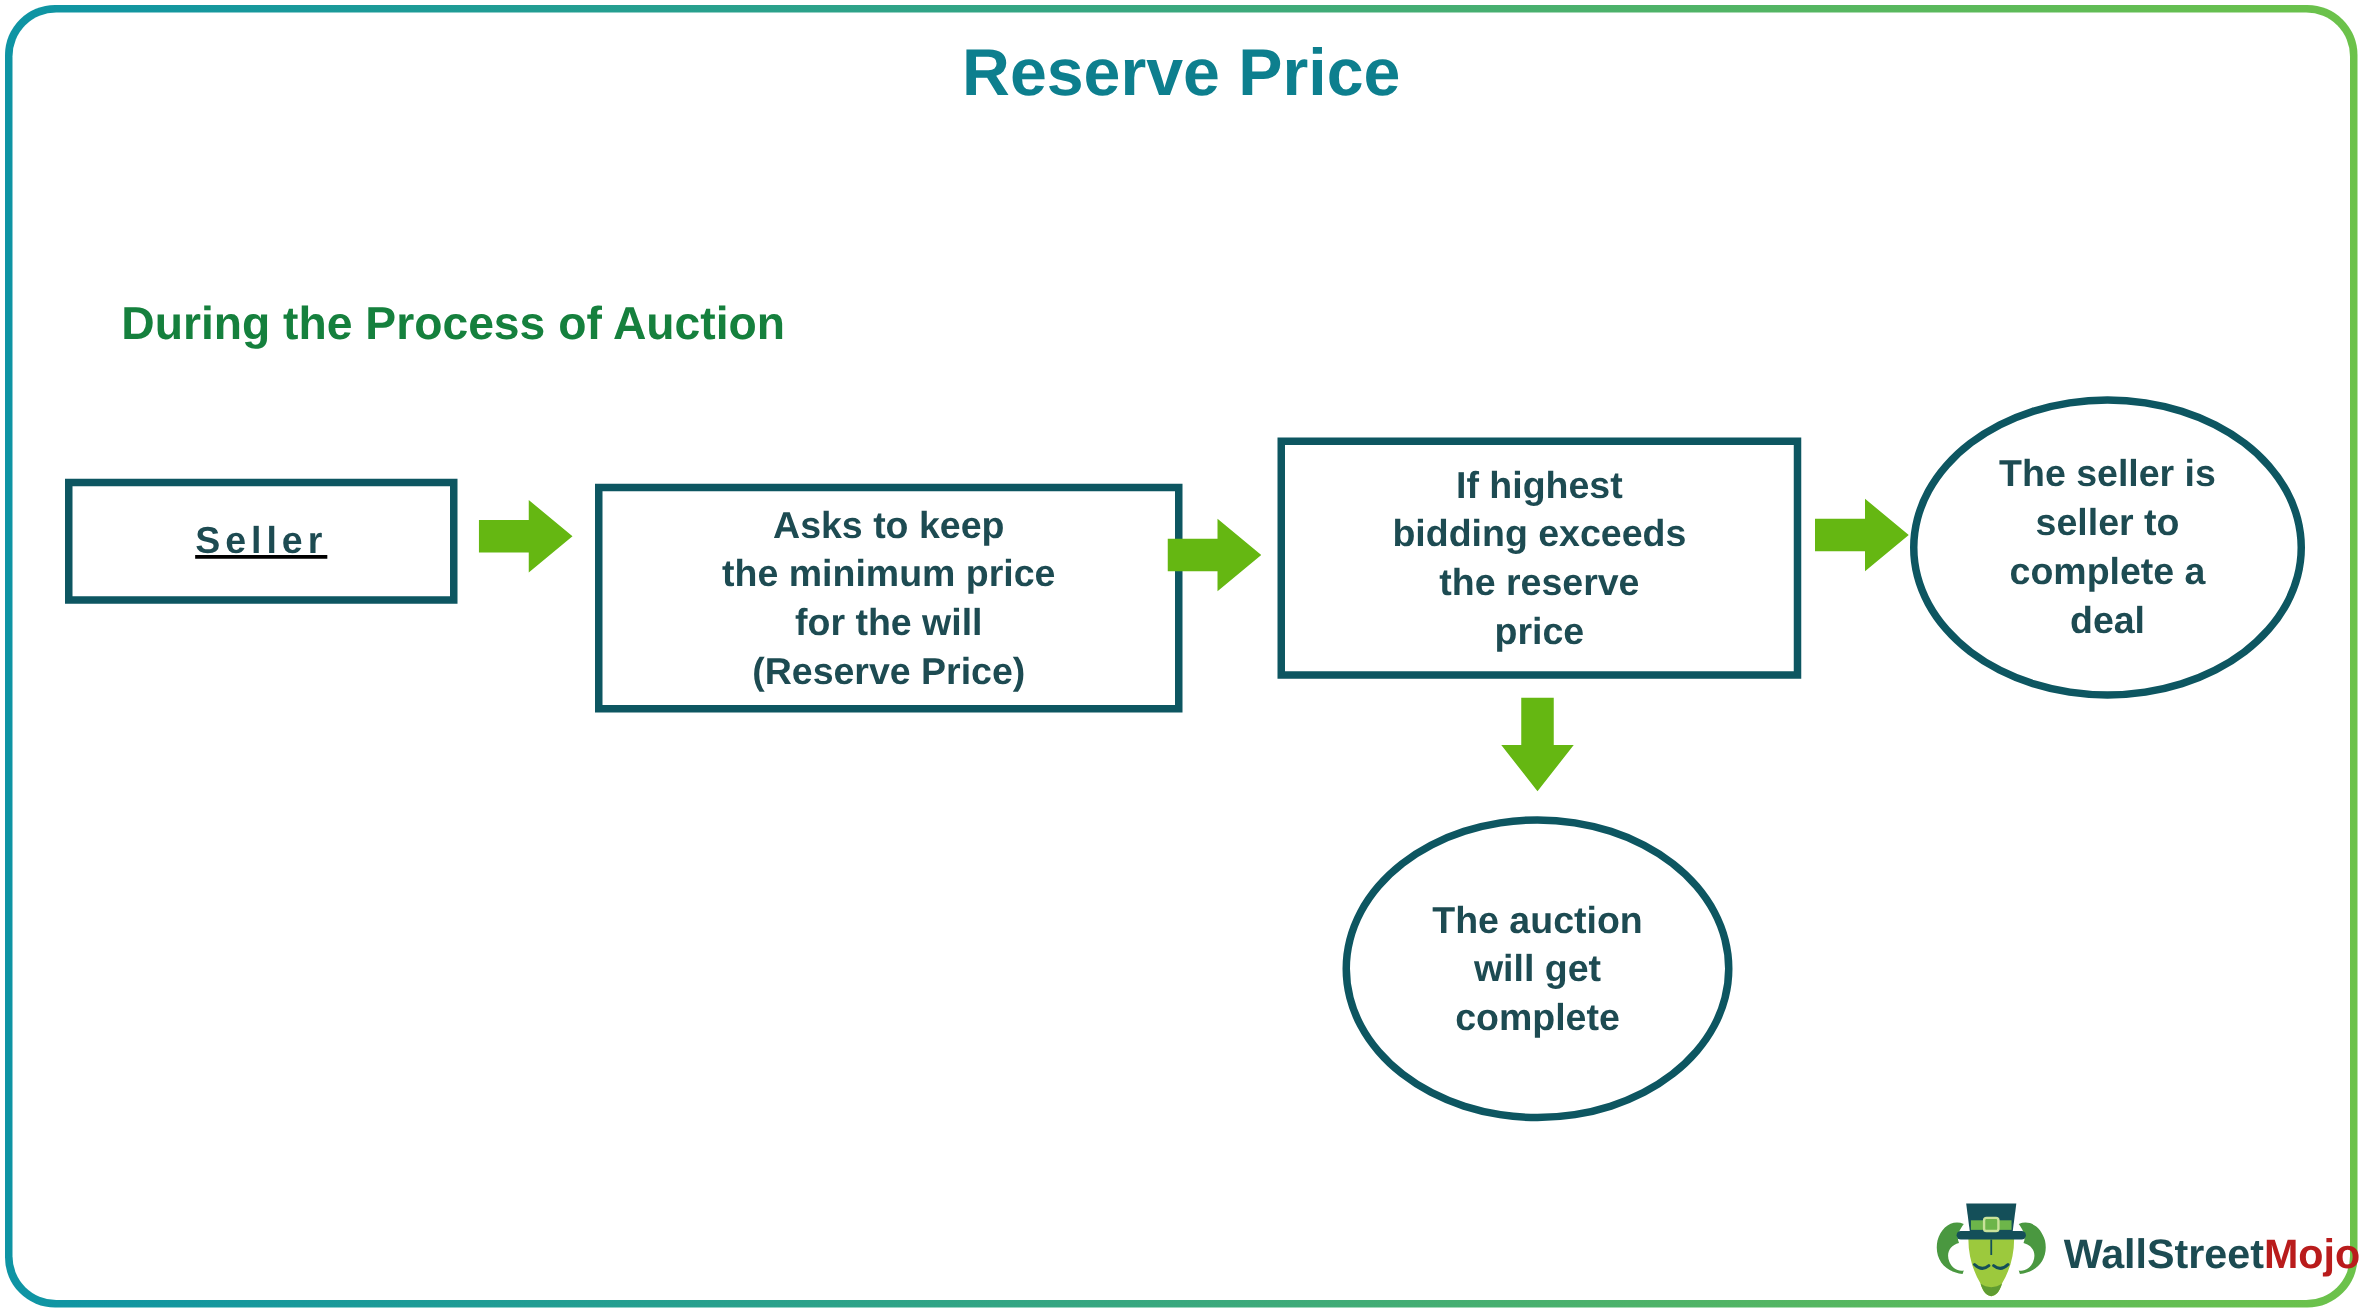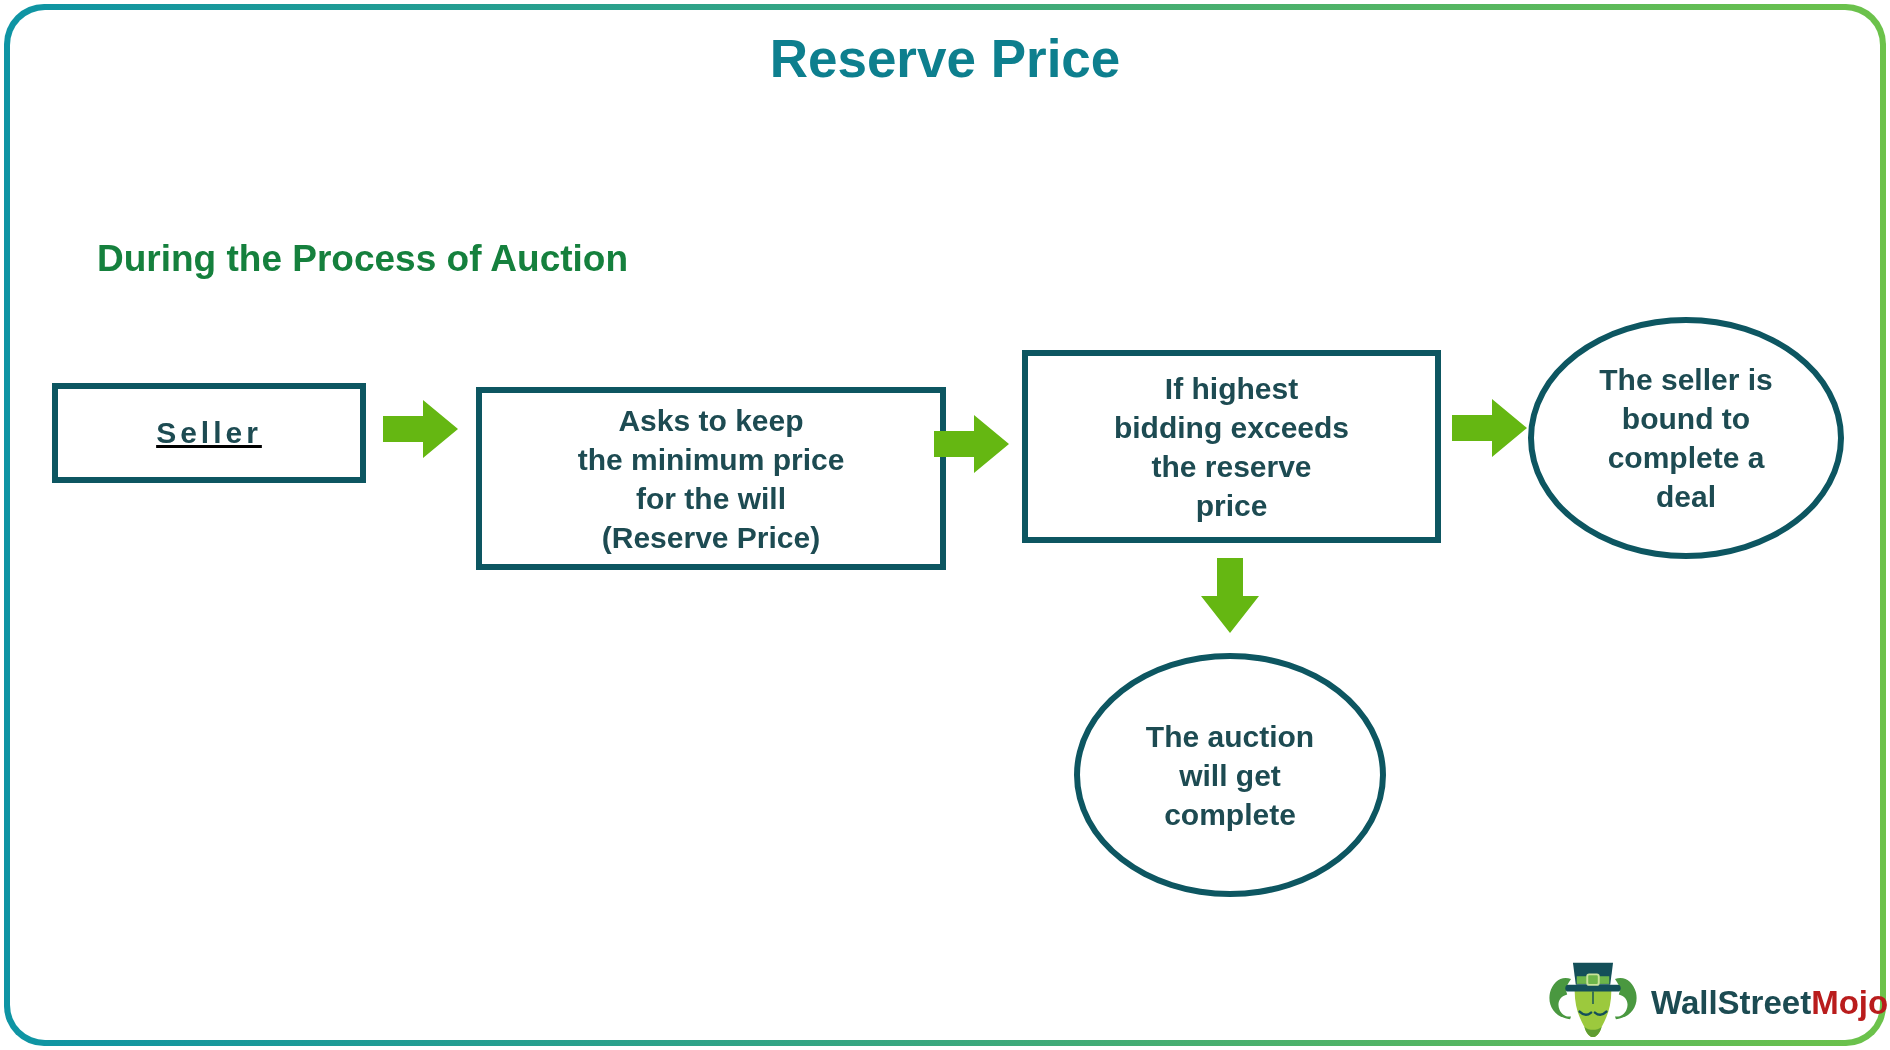--- a/index.html
+++ b/index.html
@@ -136,21 +136,21 @@
     </div>
   </div>
 
   <svg class="arrow arrow-3" width="76" height="60" viewBox="0 0 76 60">
     <polygon points="0,17 40,17 40,1 75,30 40,59 40,43 0,43"></polygon>
   </svg>
 
   <div class="shape ellipse ellipse-right">
     <div class="shape-text">
       <span>The seller is</span>
-      <span>bound to</span>
+      <span>seller to</span>
       <span>complete a</span>
       <span>deal</span>
     </div>
   </div>
 
   <svg class="arrow arrow-down" width="60" height="76" viewBox="0 0 60 76">
     <polygon points="17,0 43,0 43,38 59,38 30,75 1,38 17,38"></polygon>
   </svg>
 
   <div class="shape ellipse ellipse-bottom">

